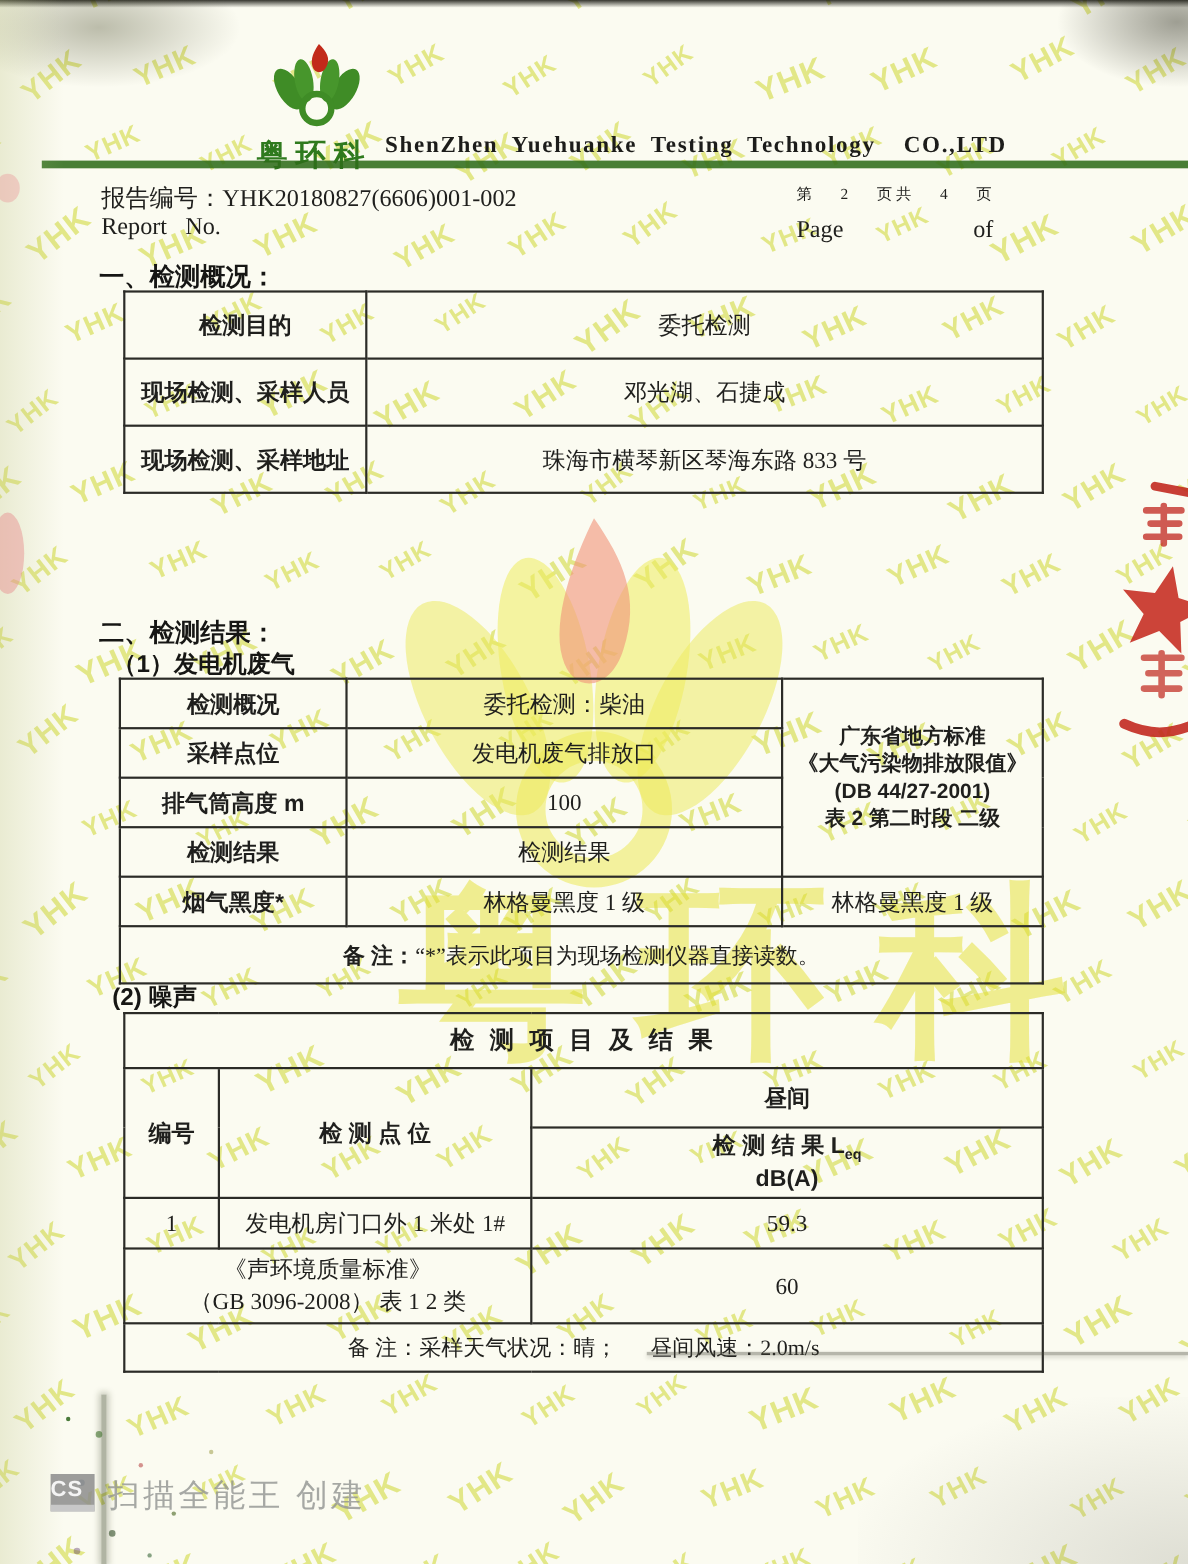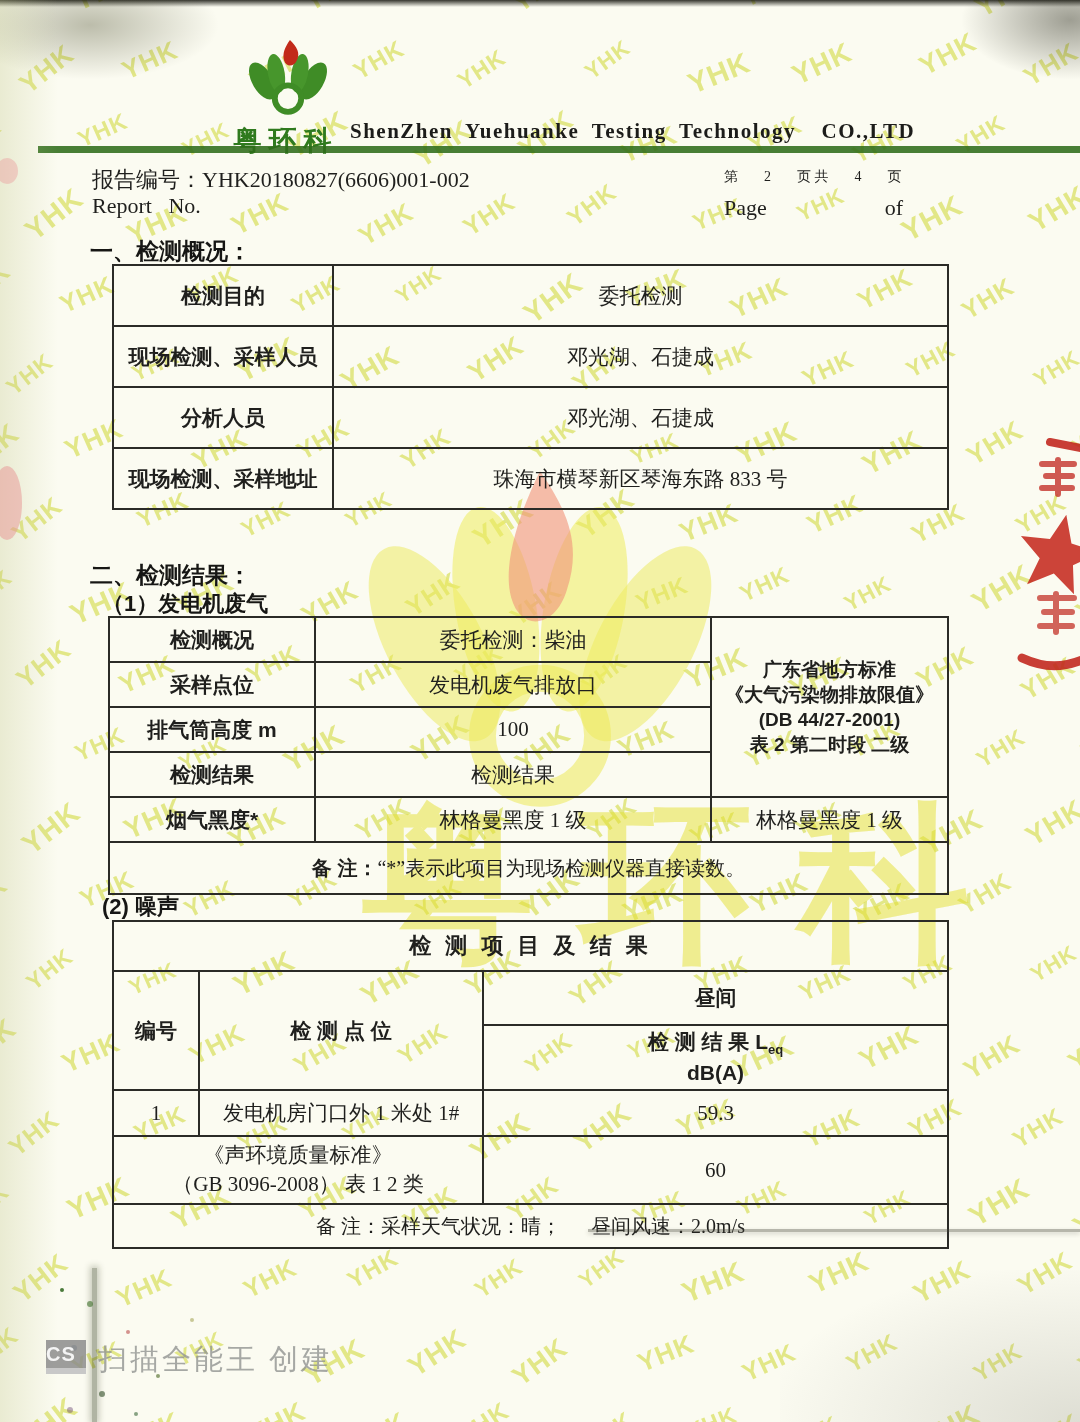--- a/index.html
+++ b/index.html
@@ -358,24 +358,20 @@
       <tbody>
           <tr>
             <td class="hd">检测目的</td>
           <td>委托检测</td>
           </tr>
       <tr>
             <td class="hd">现场检测、采样人员</td>
           <td>邓光湖、石捷成</td>
           </tr>
       <tr>
-            <td class="hd">分析人员</td>
-          <td>邓光湖、石捷成</td>
-          </tr>
-      <tr>
             <td class="hd">现场检测、采样地址</td>
           <td>珠海市横琴新区琴海东路 833 号</td>
           </tr>
     </tbody>
       </table>
 
     <div class="abs sec-title s2-title">二、检测结果：</div>
     <div class="abs sec-title s2-sub1">（1）发电机废气</div>
 
     <table class="tbl" id="tbl-gas">

